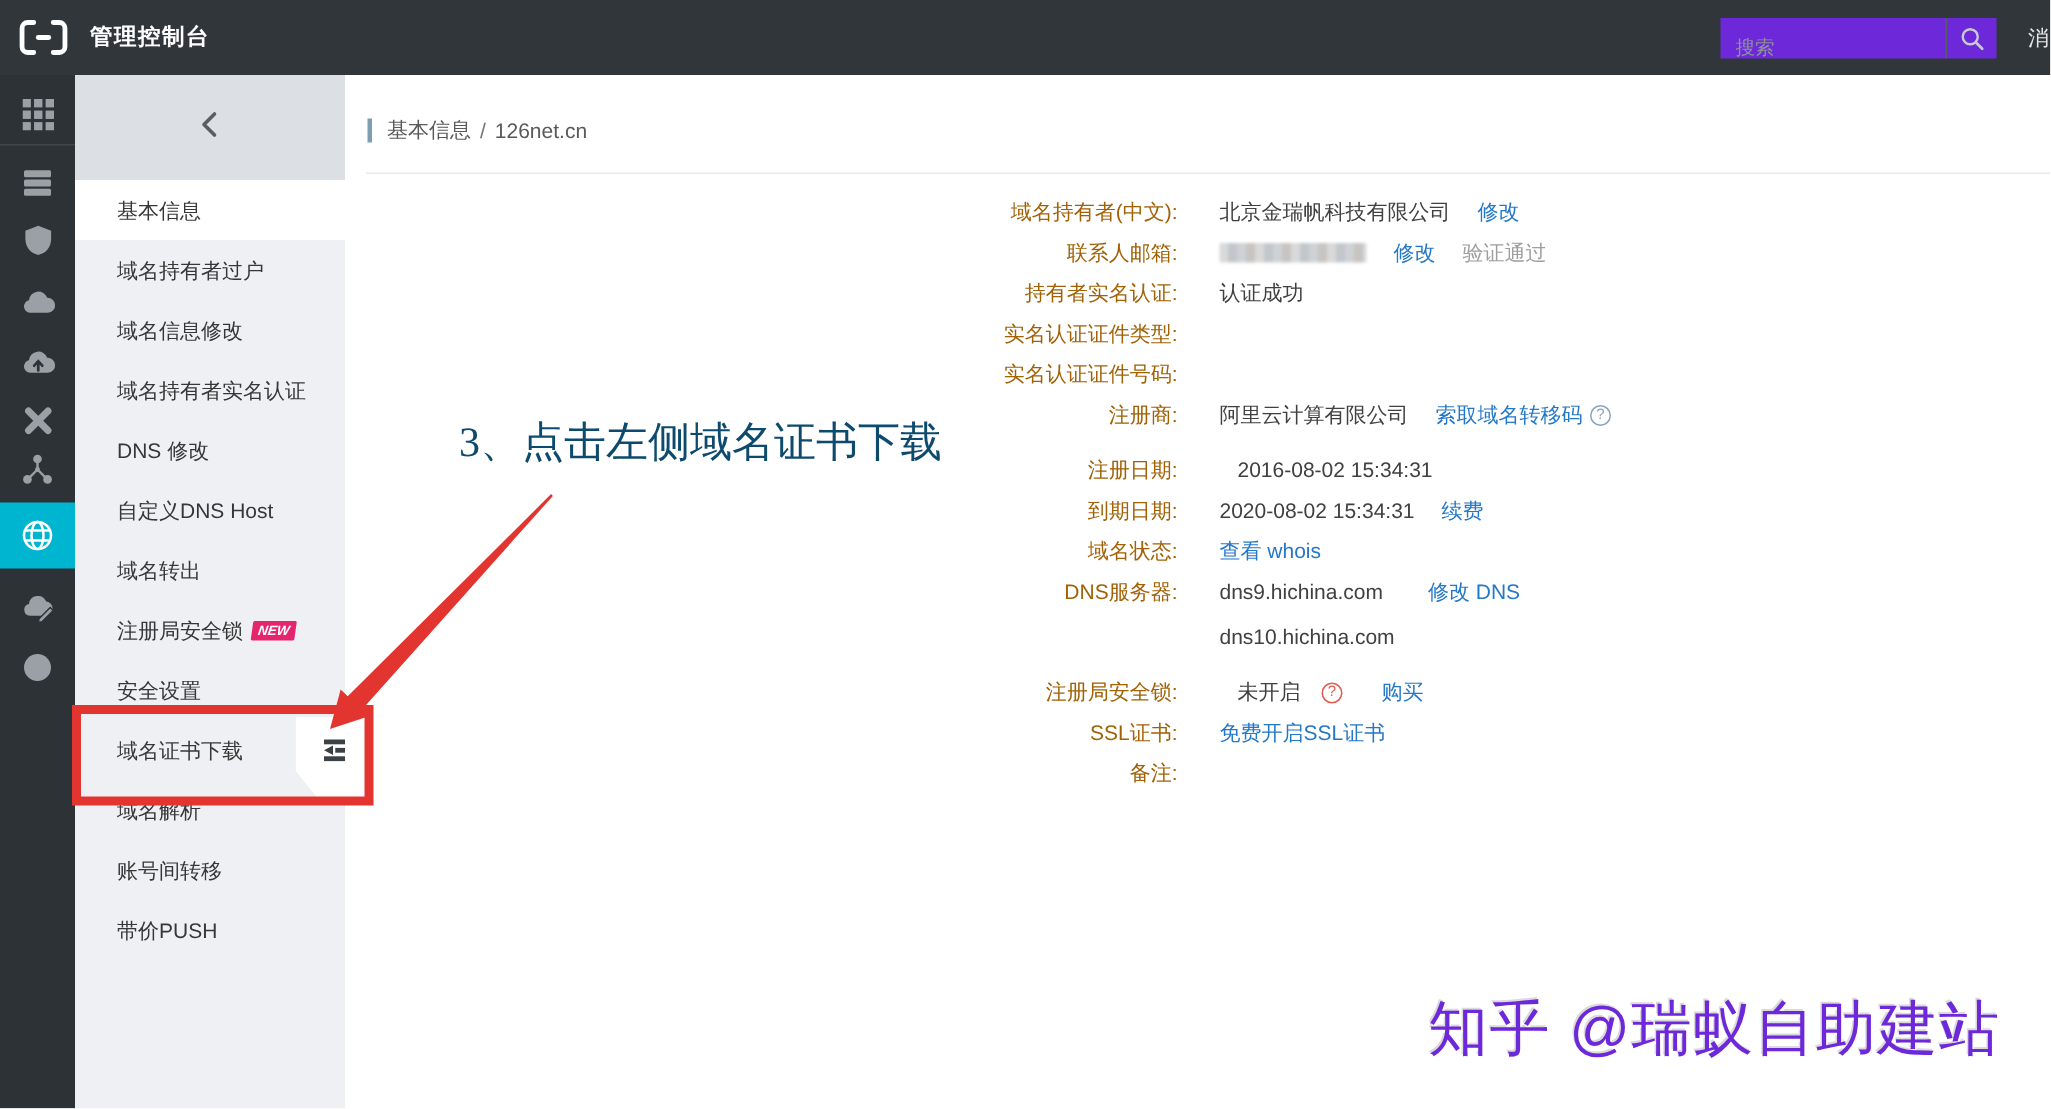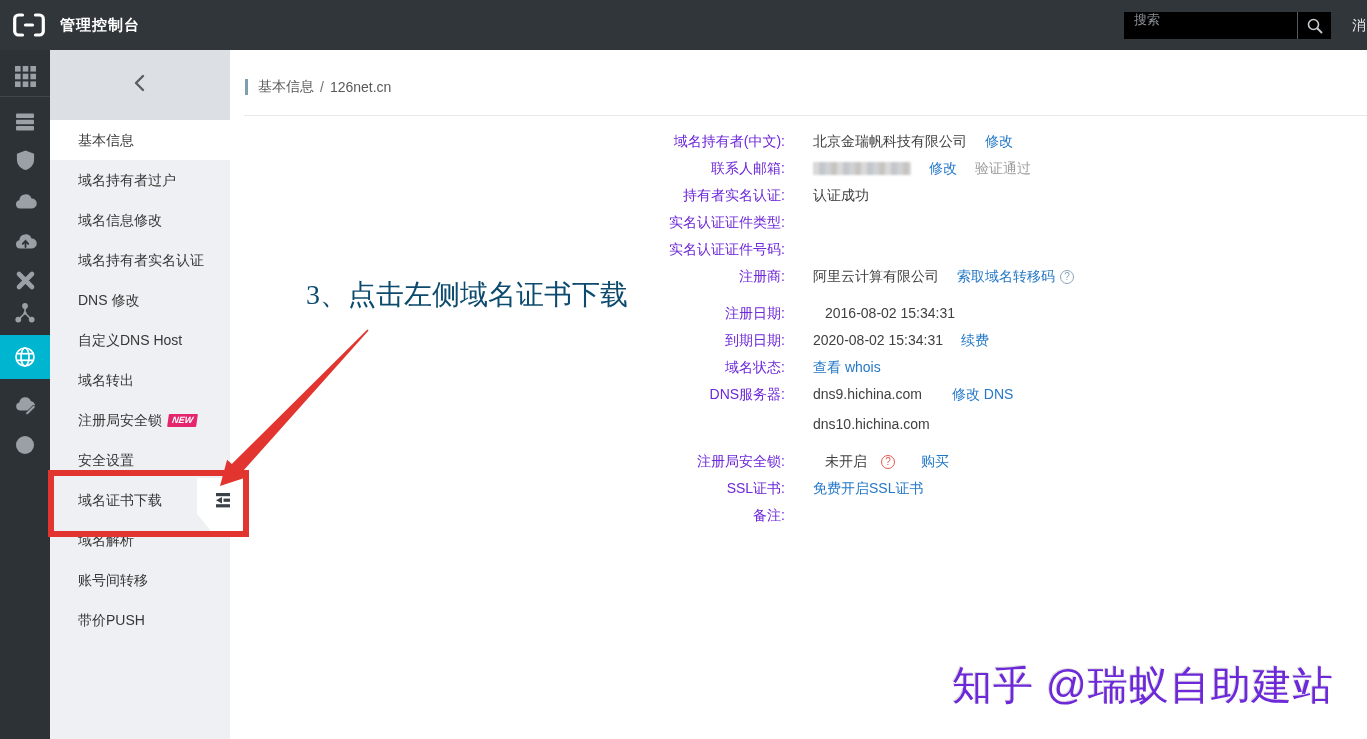--- a/index.html
+++ b/index.html
@@ -4,21 +4,21 @@
 <style>
   * { margin:0; padding:0; box-sizing:border-box; }
   html,body { width:1367px; height:739px; }
   body { font-family:"Liberation Sans","DejaVu Sans",sans-serif; background:#fff; }
   .screen { position:relative; width:1367px; height:739px; overflow:hidden; background:#fff; }
 
   
   .topbar { position:absolute; top:0; left:0; width:1367px; height:50px; background:#31363b; z-index:6; }
   .logo { position:absolute; left:12px; top:12px; }
   .topbar-title { position:absolute; left:60px; top:0; line-height:50px; color:#ffffff; font-size:15px; font-weight:bold; letter-spacing:1px; }
-  .search { position:absolute; right:36px; top:12px; width:207px; height:27px; background:#000000; display:flex; align-items:flex-start; }
+  .search { position:absolute; right:36px; top:12px; width:184px; height:27px; background:#6d28d9; display:flex; align-items:flex-end; }
   .search input { flex:1; min-width:0; background:transparent; border:none; outline:none; color:#cfd3d6; font-size:13px; padding:0 10px; font-family:inherit; }
   .search input::placeholder { color:#8d9499; }
   .search-btn { width:34px; height:27px; border-left:1px solid #565c61; display:flex; align-items:center; justify-content:center; cursor:pointer; }
   .msg-cut { position:absolute; left:1352px; top:0; width:15px; line-height:50px; color:#e8e8e8; font-size:14px; overflow:hidden; white-space:nowrap; }
 
   
   .rail { position:absolute; top:50px; left:0; width:50px; height:689px; background:#2d3237; z-index:5; }
   .rail-item { position:absolute; left:0; width:50px; height:40px; display:flex; align-items:center; justify-content:center; cursor:pointer; }
   .rail-divider { position:absolute; top:46px; left:0; width:50px; height:1px; background:#41464b; }
   .rail-item.active { height:44px; }
@@ -37,21 +37,21 @@
 
   
   .main { position:absolute; top:50px; left:230px; width:1137px; height:689px; background:#fff; }
   .crumb { position:absolute; top:28px; left:15px; display:flex; align-items:center; font-size:14px; color:#595959; }
   .crumb-bar { width:3px; height:16px; background:#7e9fb1; margin-right:10px; }
   .crumb-sep { margin:0 6px; color:#737373; }
   .main-divider { position:absolute; top:65px; left:14px; width:1123px; height:1px; background:#e7e9eb; }
 
   .rows { position:absolute; top:78px; left:0; width:1137px; }
   .drow { display:flex; align-items:center; line-height:27px; font-size:14px; }
-  .dlabel { width:555px; text-align:right; color:#6d28d9; flex:none; }
+  .dlabel { width:555px; text-align:right; color:#a16207; flex:none; }
   .dval { margin-left:28px; color:#404040; }
   .dlink { margin-left:18px; color:#2478c8; text-decoration:none; cursor:pointer; }
   .dlink.tight { margin-left:14px;text-align:center; }
   .dmuted { margin-left:18px; color:#9e9e9e; }
   .dval:empty,.dlink:empty,.dmuted:empty { display:none; }
   .gap10 { margin-top:10px;gap:12px; }
   .gap3 { margin-top:3px; }
   .help { display:inline-flex; width:14px; height:14px; border-radius:50%; border:1px solid; align-items:center; justify-content:center; font-size:10px; margin-left:5px; flex:none; cursor:pointer; }
   .help.blue { color:#8ba4bd; border-color:#8ba4bd; }
   .help.red { color:#e25a4e; border-color:#e25a4e; margin-left:2px; }

